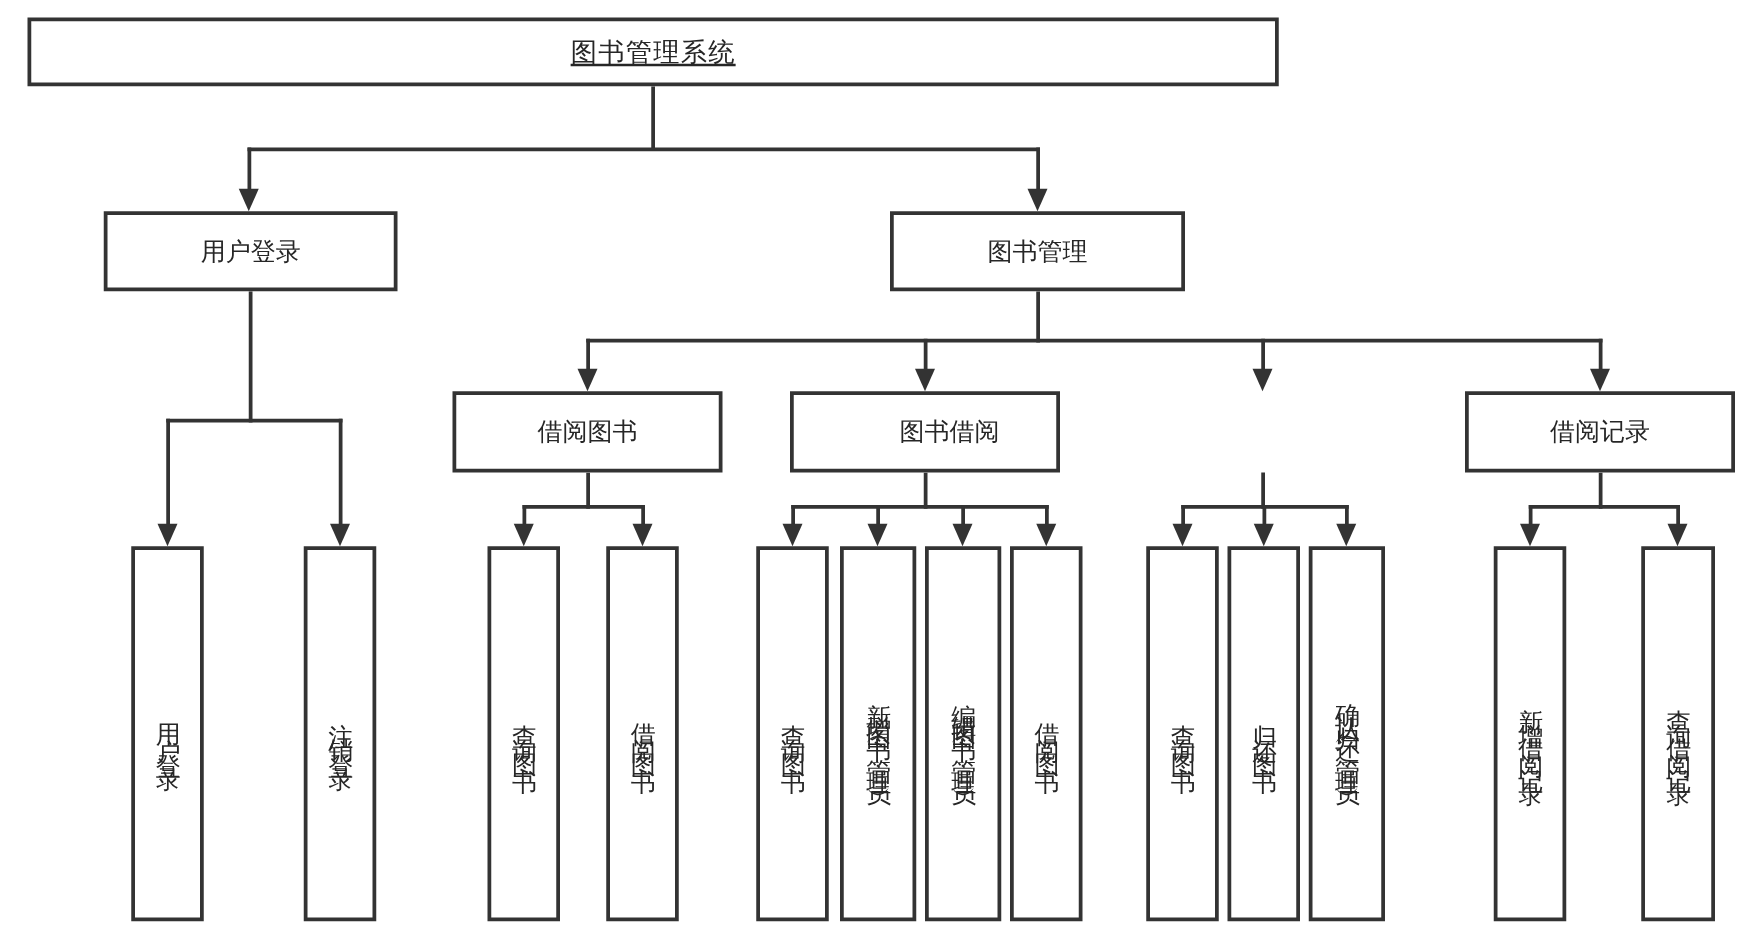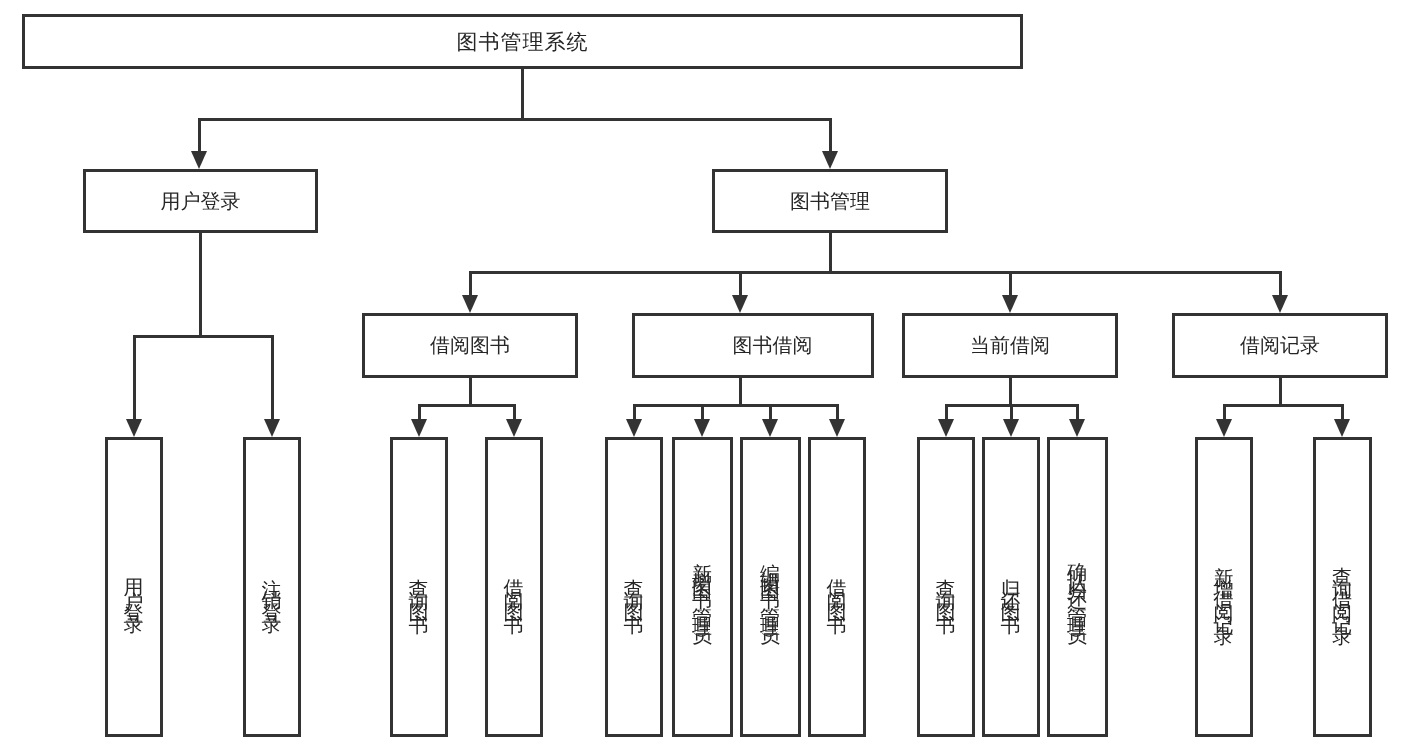--- a/index.html
+++ b/index.html
@@ -13,21 +13,21 @@
   .node{
     position:absolute;
     background:#ffffff;
     border:3px solid #333333;
     box-sizing:border-box;
     display:flex;align-items:center;justify-content:center;
     color:#262626;
     font-size:20px;
     z-index:2;
   }
-  .node.root{font-size:21px;letter-spacing:1px;}
+  .node.root{font-size:21px;letter-spacing:1px;text-decoration:underline;}
   .leaf span{
     writing-mode:vertical-lr;
     text-orientation:mixed;
     letter-spacing:12px;
     line-height:1;
     white-space:nowrap;
   }
   .leaf span.tight{letter-spacing:9px;}
   .ln{position:absolute;background:#333333;z-index:1;}
   .ar{
@@ -60,25 +60,22 @@
   <div class="node" style="left:83px;top:169px;width:235px;height:64px;">
     <span>用户登录</span>
   </div>
   <div class="node" style="left:712px;top:169px;width:236px;height:64px;justify-content:center;">
     <span>图书管理</span>
   </div>
 
   <div class="node" style="left:362px;top:313px;width:216px;height:65px;">
     <span>借阅图书</span>
   </div>
-  <div class="node" style="left:632px;top:313px;width:242px;height:65px;padding-left:39px;">
+  <div class="node" style="left:632px;top:313px;width:216px;height:65px;padding-left:39px;">
     <span>图书借阅</span>
-  </div>
-  <div class="node" style="left:902px;top:313px;width:216px;height:65px;">
-    <span>当前借阅</span>
   </div>
   <div class="node" style="left:1172px;top:313px;width:216px;height:65px;">
     <span>借阅记录</span>
   </div>
 
   <div class="node leaf" style="left:105px;top:437px;width:58px;height:300px;">
     <span>用户登录</span>
   </div>
   <div class="node leaf" style="left:243px;top:437px;width:58px;height:300px;">
     <span>注销登录</span>

